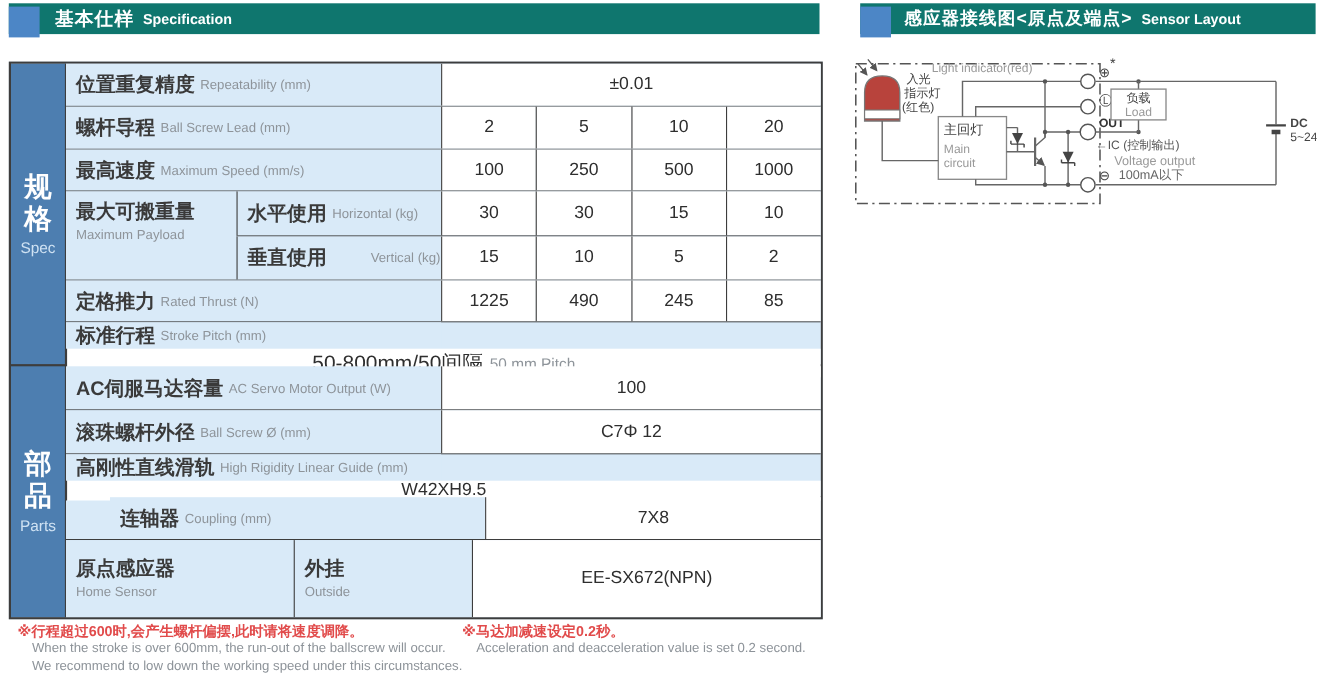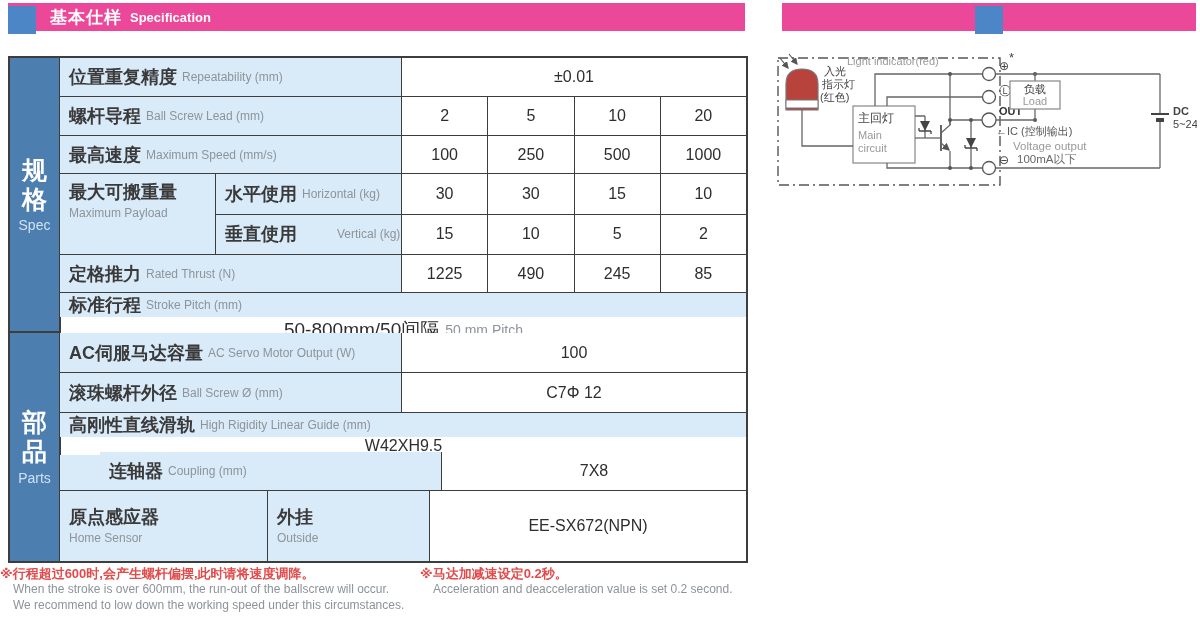--- a/index.html
+++ b/index.html
@@ -1,20 +1,20 @@
 <!DOCTYPE html>
 <html><head>
 <meta charset="utf-8">
 <style>
   html,body{margin:0;padding:0;background:#fff;}
   .page{position:relative;width:1200px;height:628px;background:#ffffff;overflow:hidden;
         font-family:"Liberation Sans","DejaVu Sans",sans-serif;color:#2e2e2e;}
 
   
-  .hbar{position:absolute;height:28px;background:#ec4899;display:flex;align-items:center;}
+  .hbar{position:absolute;height:28px;background:#0f766e;display:flex;align-items:center;}
   .hbar .sq{width:28px;height:28px;background:#4c86c6;flex:none;transform:translateY(3px);}
   .hbar .zh{color:#fff;font-size:17px;font-weight:bold;margin-left:14px;letter-spacing:1px;}
   .hbar .en{color:#fff;font-size:13px;font-weight:bold;margin-left:8px;}
 
   
   .tbl{position:absolute;left:8px;top:56px;width:736px;border:2px solid #3d3d3d;background:#d9eaf8;}
   .side{position:absolute;left:0;width:50px;background:#4d7eb0;border-right:1px solid #3d3d3d;
         box-sizing:border-box;display:flex;flex-direction:column;align-items:center;justify-content:center;}
   .side .szh{color:#fff;font-size:25px;font-weight:bold;line-height:1.15;white-space:pre-line;text-align:center;}
   .side .sen{color:#cfe2f3;font-size:14px;margin-top:4px;}
@@ -49,21 +49,21 @@
 <body>
 
 <div class="page">
 
   <div class="hbar" style="left:8px;top:3px;width:737px;">
     <div class="sq"></div>
     <span class="zh">基本仕样</span>
     <span class="en">Specification</span>
   </div>
 
-  <div class="hbar" style="left:782px;top:3px;width:414px;flex-direction:column;">
+  <div class="hbar" style="left:782px;top:3px;width:414px;">
     <div class="sq"></div>
     <span class="zh" style="font-size:16px;margin-left:12px;">感应器接线图&lt;原点及端点&gt;</span>
     <span class="en">Sensor Layout</span>
   </div>
 
   <div class="tbl">
 
     <div class="side" style="top:0;height:273px;">
       <div class="szh">规
 格</div>
@@ -194,21 +194,21 @@
         <span class="en">Home Sensor</span>
       </div>
       <div class="lbl stacked sub" style="width:162px;padding-top:14px;">
         <span class="zh">外挂</span>
         <span class="en">Outside</span>
       </div>
       <div class="v">EE-SX672(NPN)</div>
     </div>
   </div>
 
-  <div class="fnote" style="left:0;width:405px;">
+  <div class="fnote" style="left:16px;width:405px;">
     <div class="red">※行程超过600时,会产生螺杆偏摆,此时请将速度调降。</div>
     <div class="g">When the stroke is over 600mm, the run-out of the ballscrew will occur.</div>
     <div class="g">We recommend to low down the working speed under this circumstances.</div>
   </div>
   <div class="fnote" style="left:420px;width:330px;">
     <div class="red">※马达加减速设定0.2秒。</div>
     <div class="g">Acceleration and deacceleration value is set 0.2 second.</div>
   </div>
 
   <svg class="diag" width="422" height="145" viewBox="0 0 422 145">

